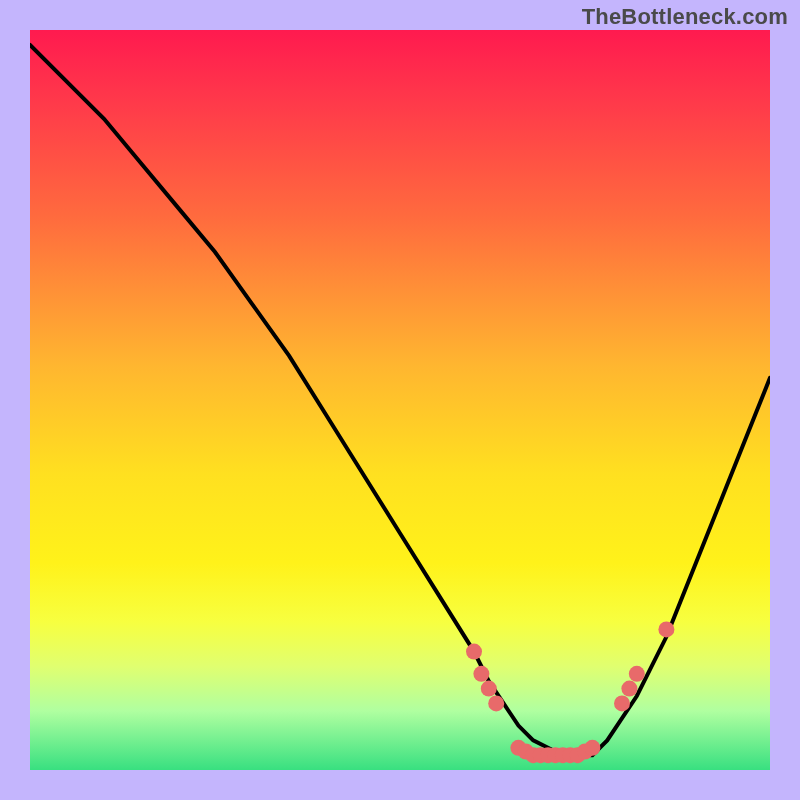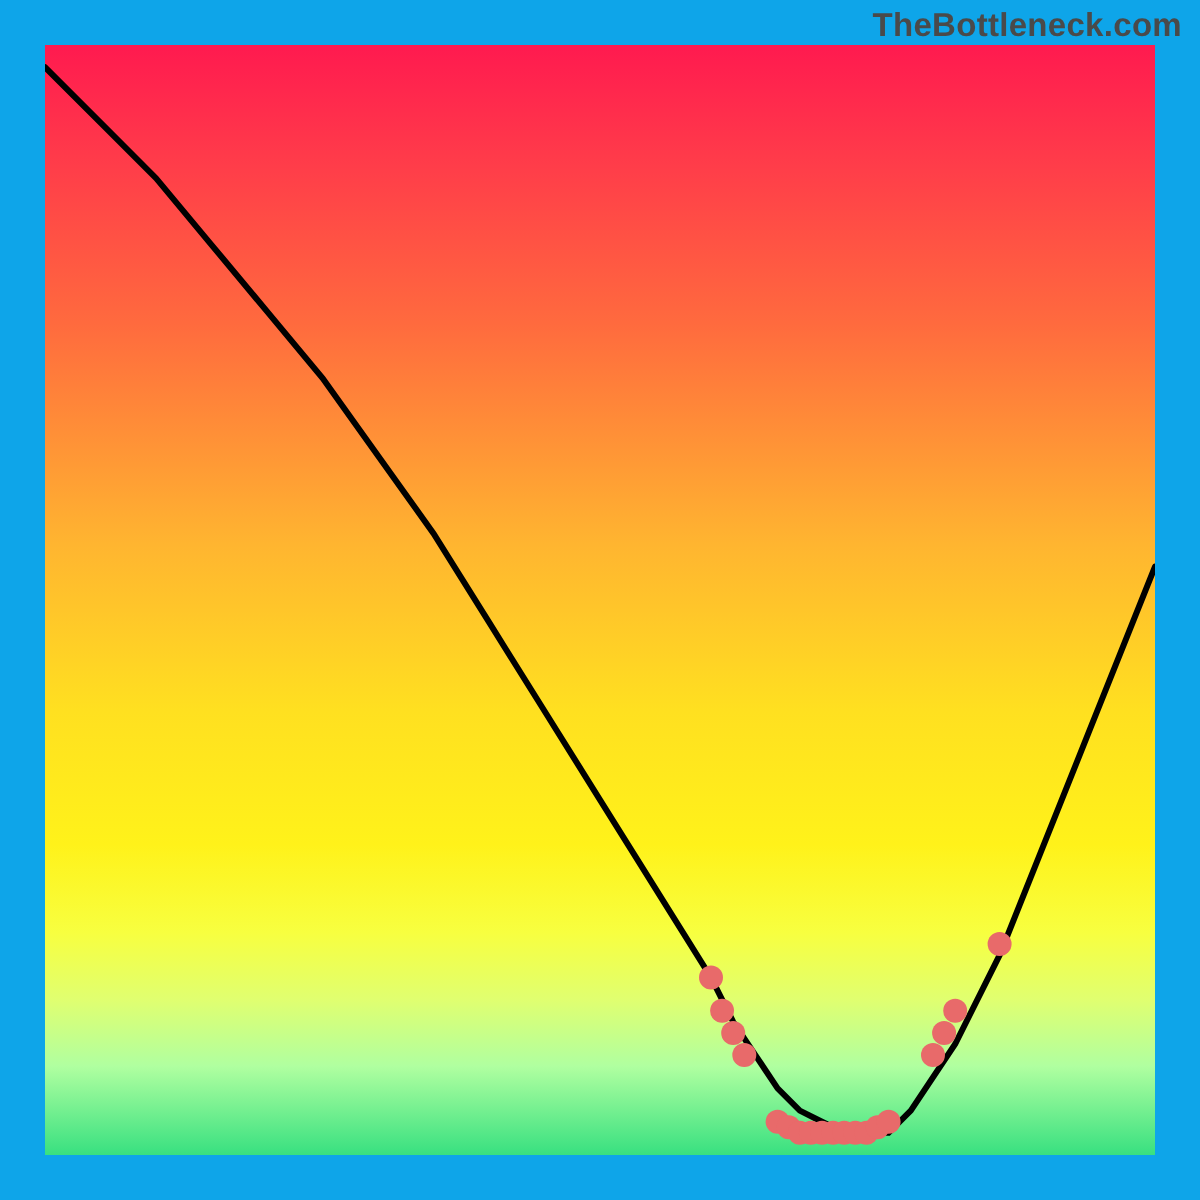--- a/index.html
+++ b/index.html
@@ -9,21 +9,21 @@
     height: 800px;
     background: #000;
     overflow: hidden;
   }
   .frame {
     position: absolute;
     left: 0;
     top: 0;
     width: 800px;
     height: 800px;
-    background: #0ea5e9;
+    background: #c4b5fd;
   }
   .plot {
     position: absolute;
     left: 30px;
     top: 30px;
     width: 740px;
     height: 740px;
     background: linear-gradient(to bottom,
       #ff1a4f 0%,
       #ff3a4a 10%,

